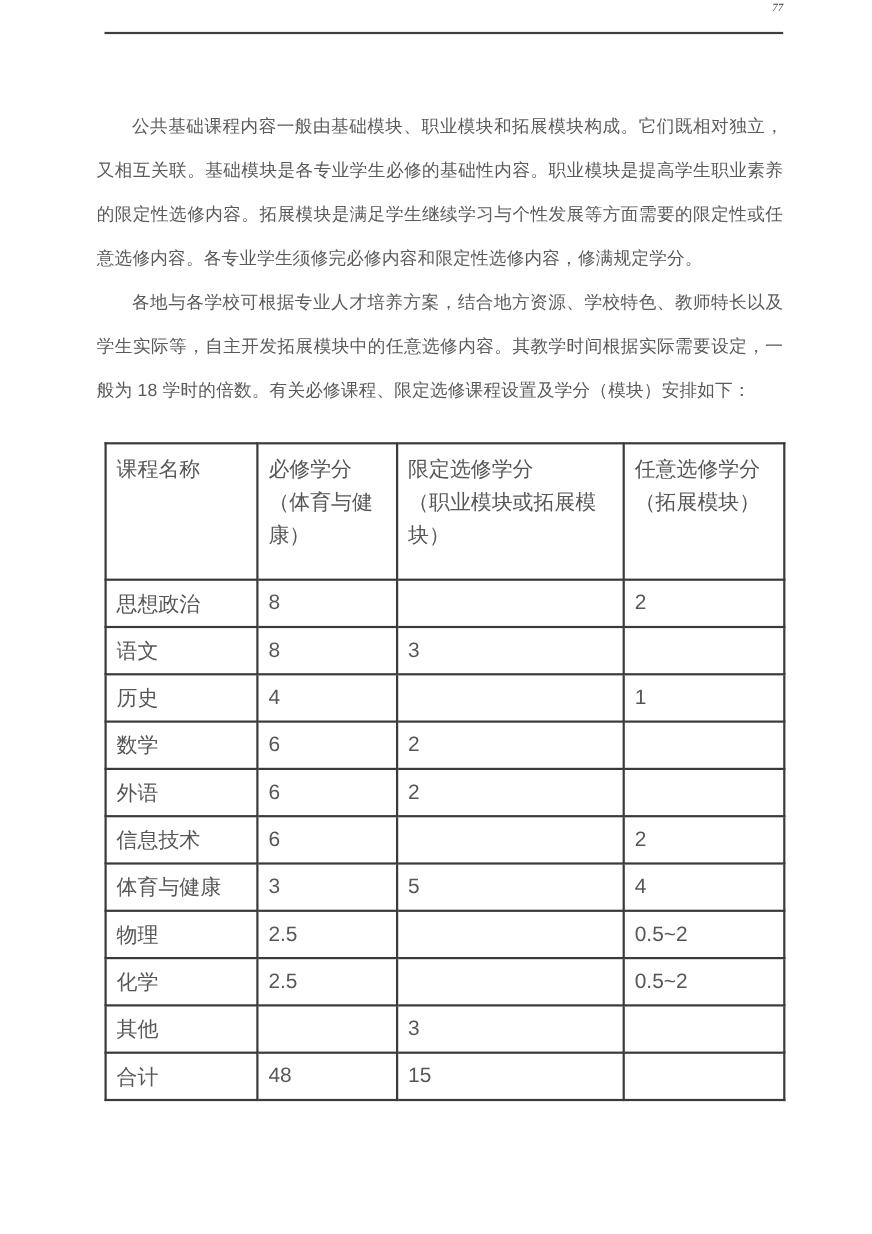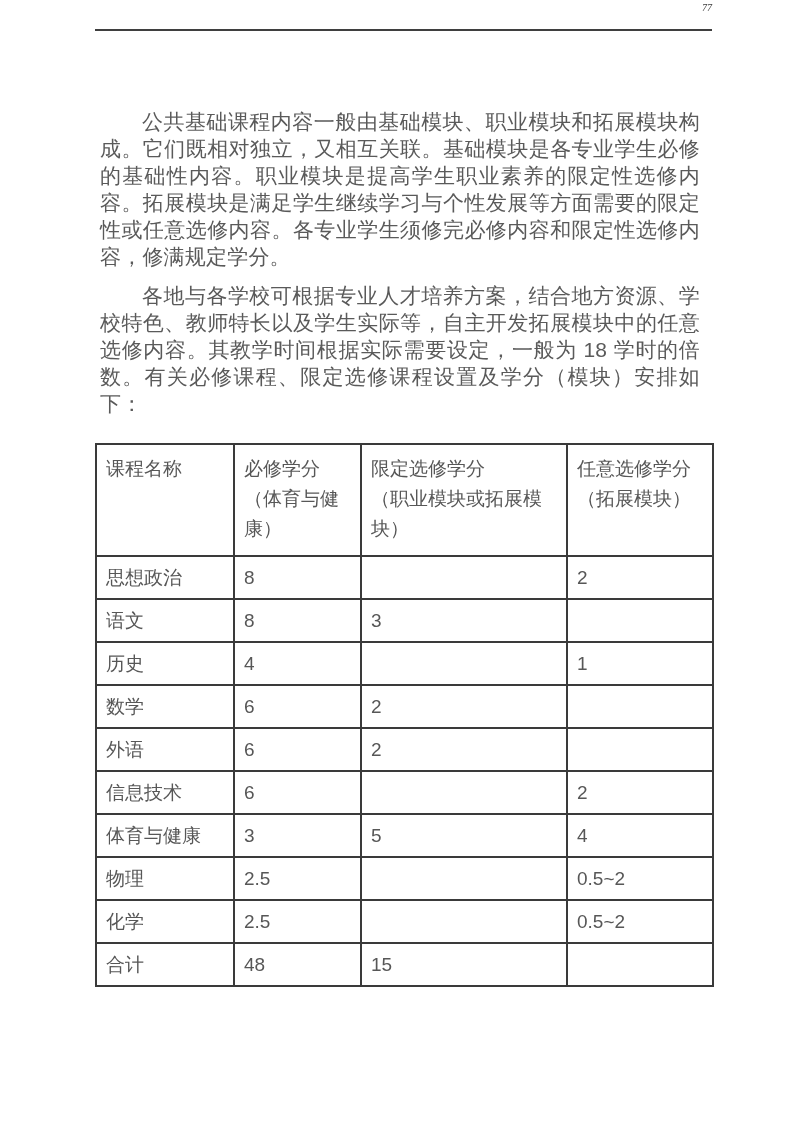--- a/index.html
+++ b/index.html
@@ -25,23 +25,23 @@
     color: #3d3d3d;
   }
   .header-rule {
     position: absolute;
     top: 29px; left: 7px;
     width: 617px; height: 2px;
     background: #3f3f3f;
   }
   .paras { padding-top: 96px; }
   .para {
-    margin: 12px;
-    font-size: 21px;
-    line-height: 27px;
+    margin: 0;
+    font-size: 16px;
+    line-height: 40px;
     text-align: justify;
     text-indent: 2em;
     color: #5a5a5a;
     letter-spacing: 0.2px;
   }
   table.course-table {
     border-collapse: collapse;
     table-layout: fixed;
     width: 617px;
     margin: 26px 0 0 7px;
@@ -49,21 +49,21 @@
   .course-table th, .course-table td {
     border: 2px solid #3a3a3a;
     font-size: 19px;
     color: #575757;
     font-weight: normal;
     text-align: left;
   }
   .course-table th {
     height: 101px;
     vertical-align: top;
-    padding: 9px 6px 0 9px;
+    padding: 9px 6px 12px 9px;
     line-height: 30px;
   }
   .course-table td {
     height: 41px;
     vertical-align: middle;
     padding: 0 18px 0 9px;
   }
   .col-c1 { width: 138px; }
   .col-c2 { width: 127px; }
   .col-c3 { width: 206px; }
@@ -157,20 +157,26 @@
           <td></td>
           <td>0.5~2</td>
         </tr>
         <tr>
           <td>化学</td>
           <td>2.5</td>
           <td></td>
           <td>0.5~2</td>
         </tr>
         <tr>
+          <td>其他</td>
+          <td></td>
+          <td>3</td>
+          <td></td>
+        </tr>
+        <tr>
           <td>合计</td>
           <td>48</td>
           <td>15</td>
           <td></td>
         </tr>
       </tbody>
   </table>
 </div>
 
 </body></html>

